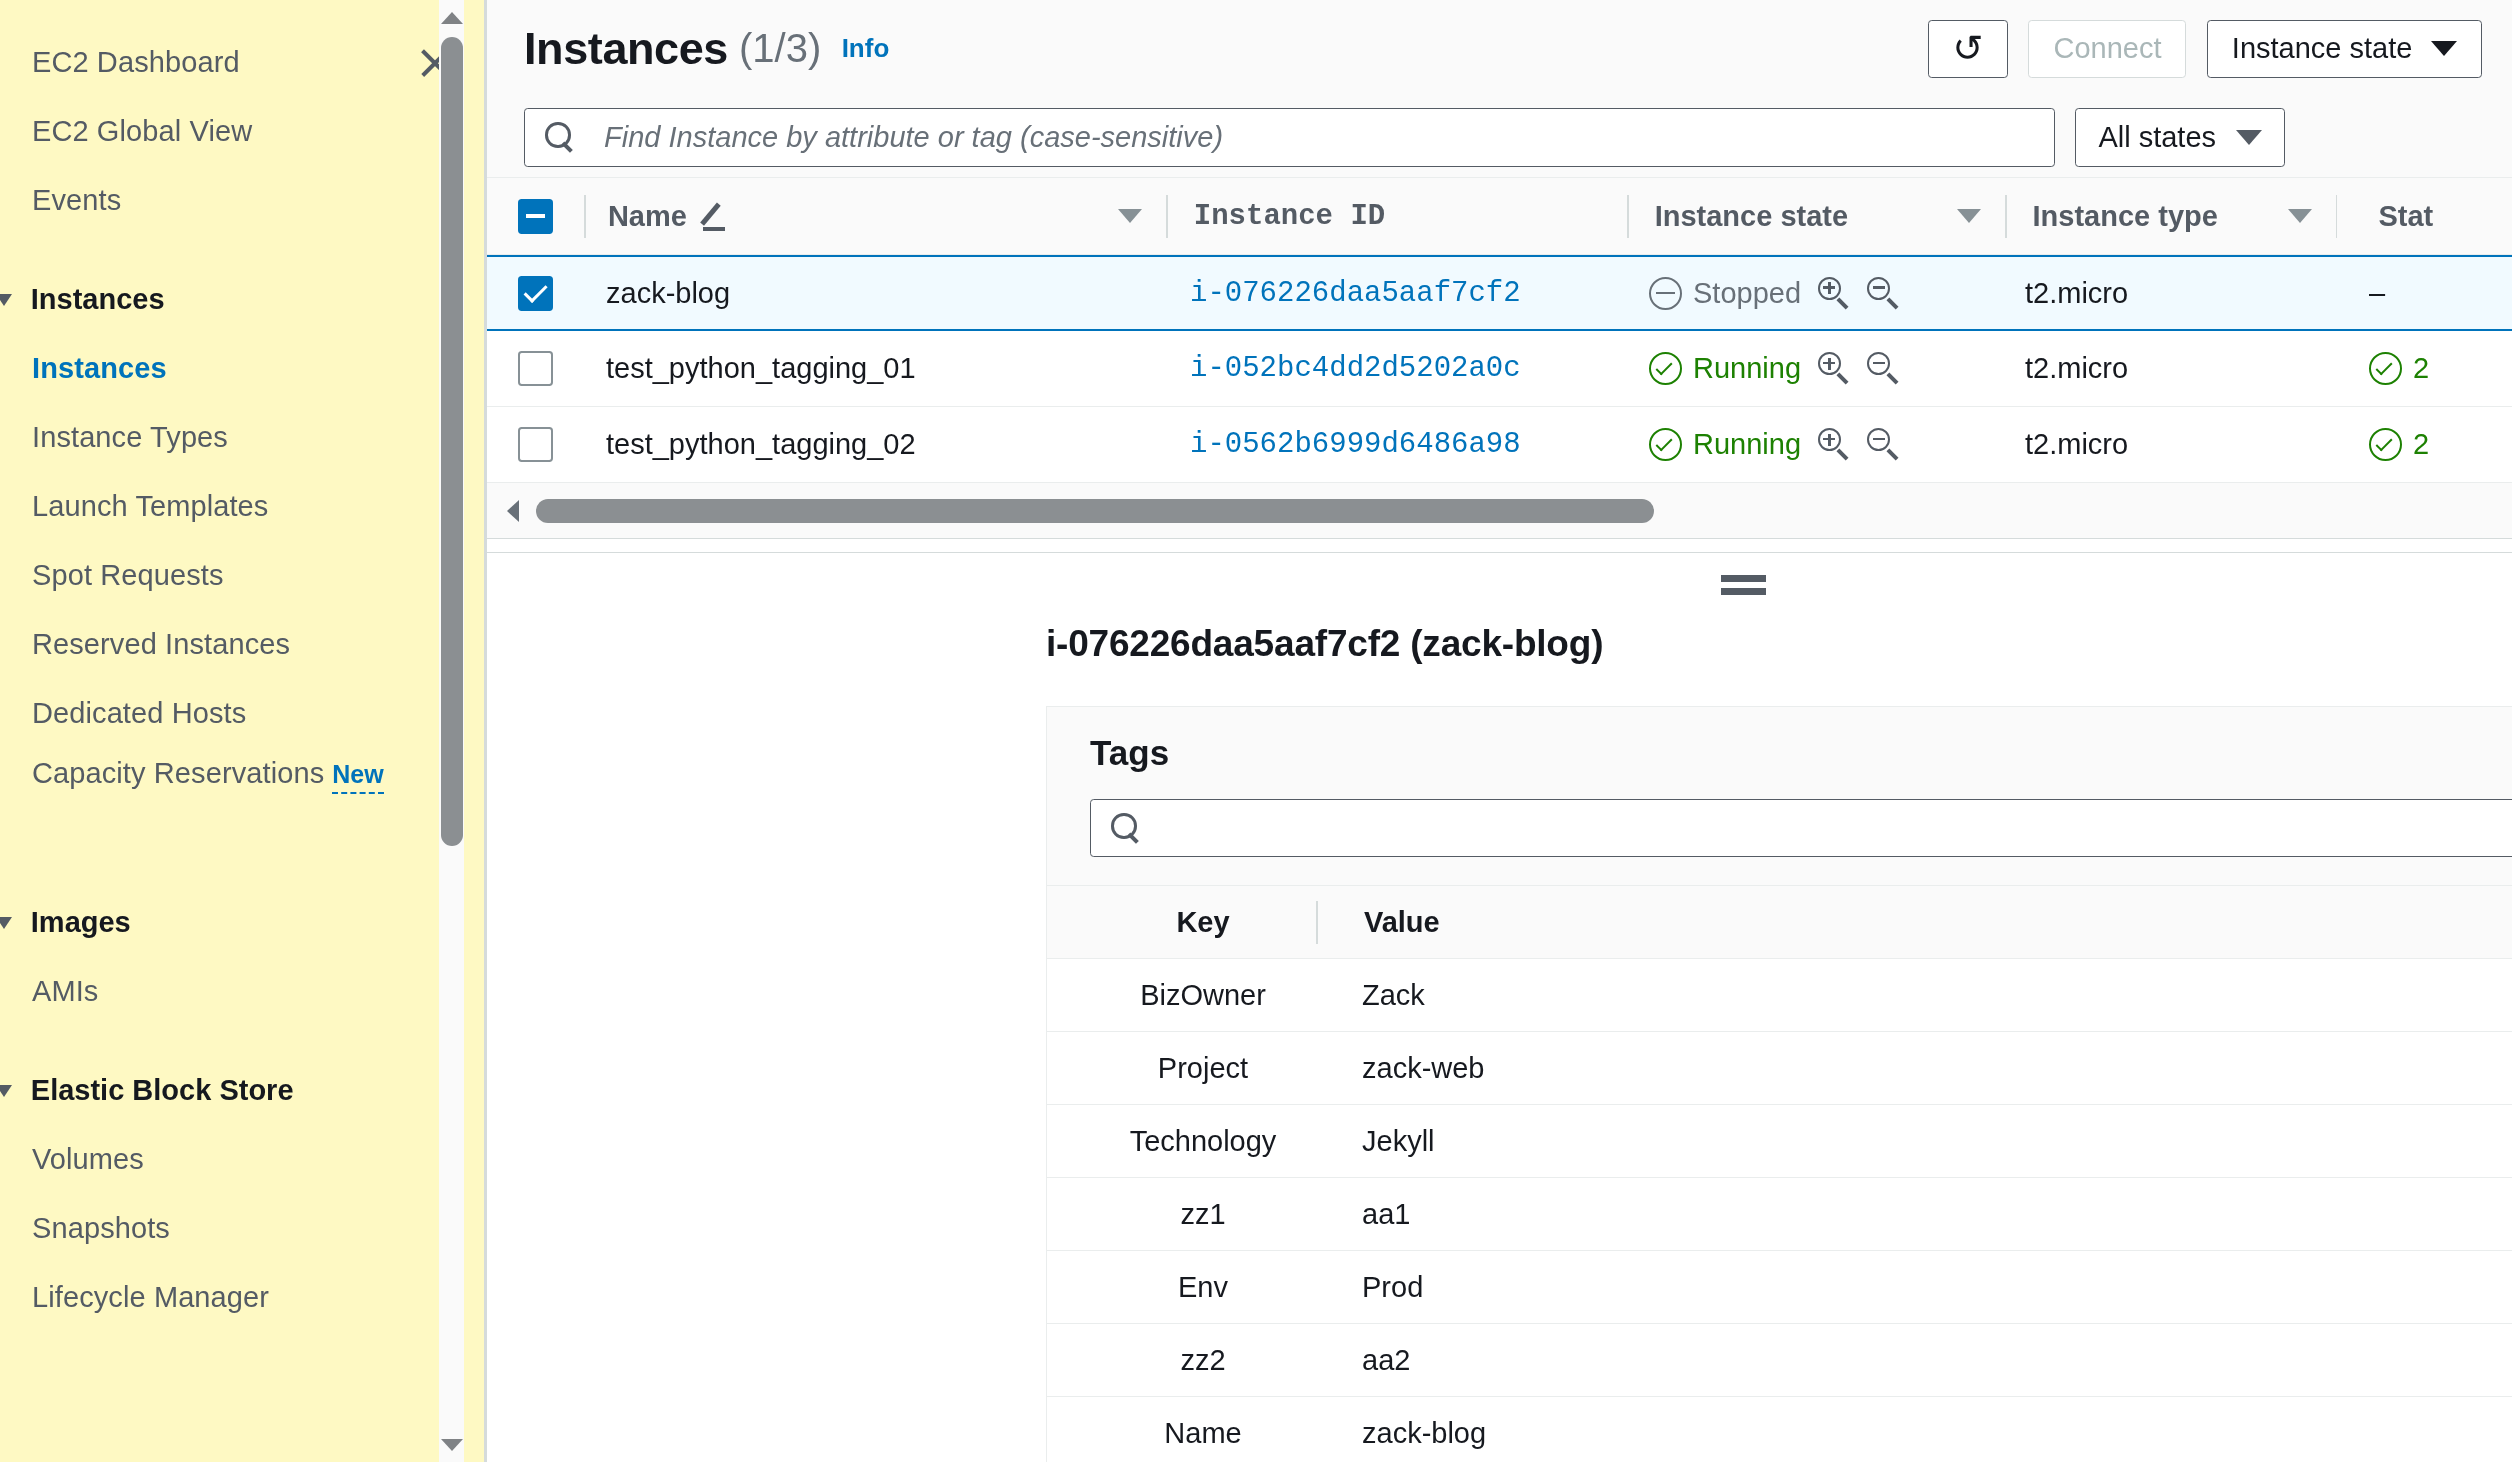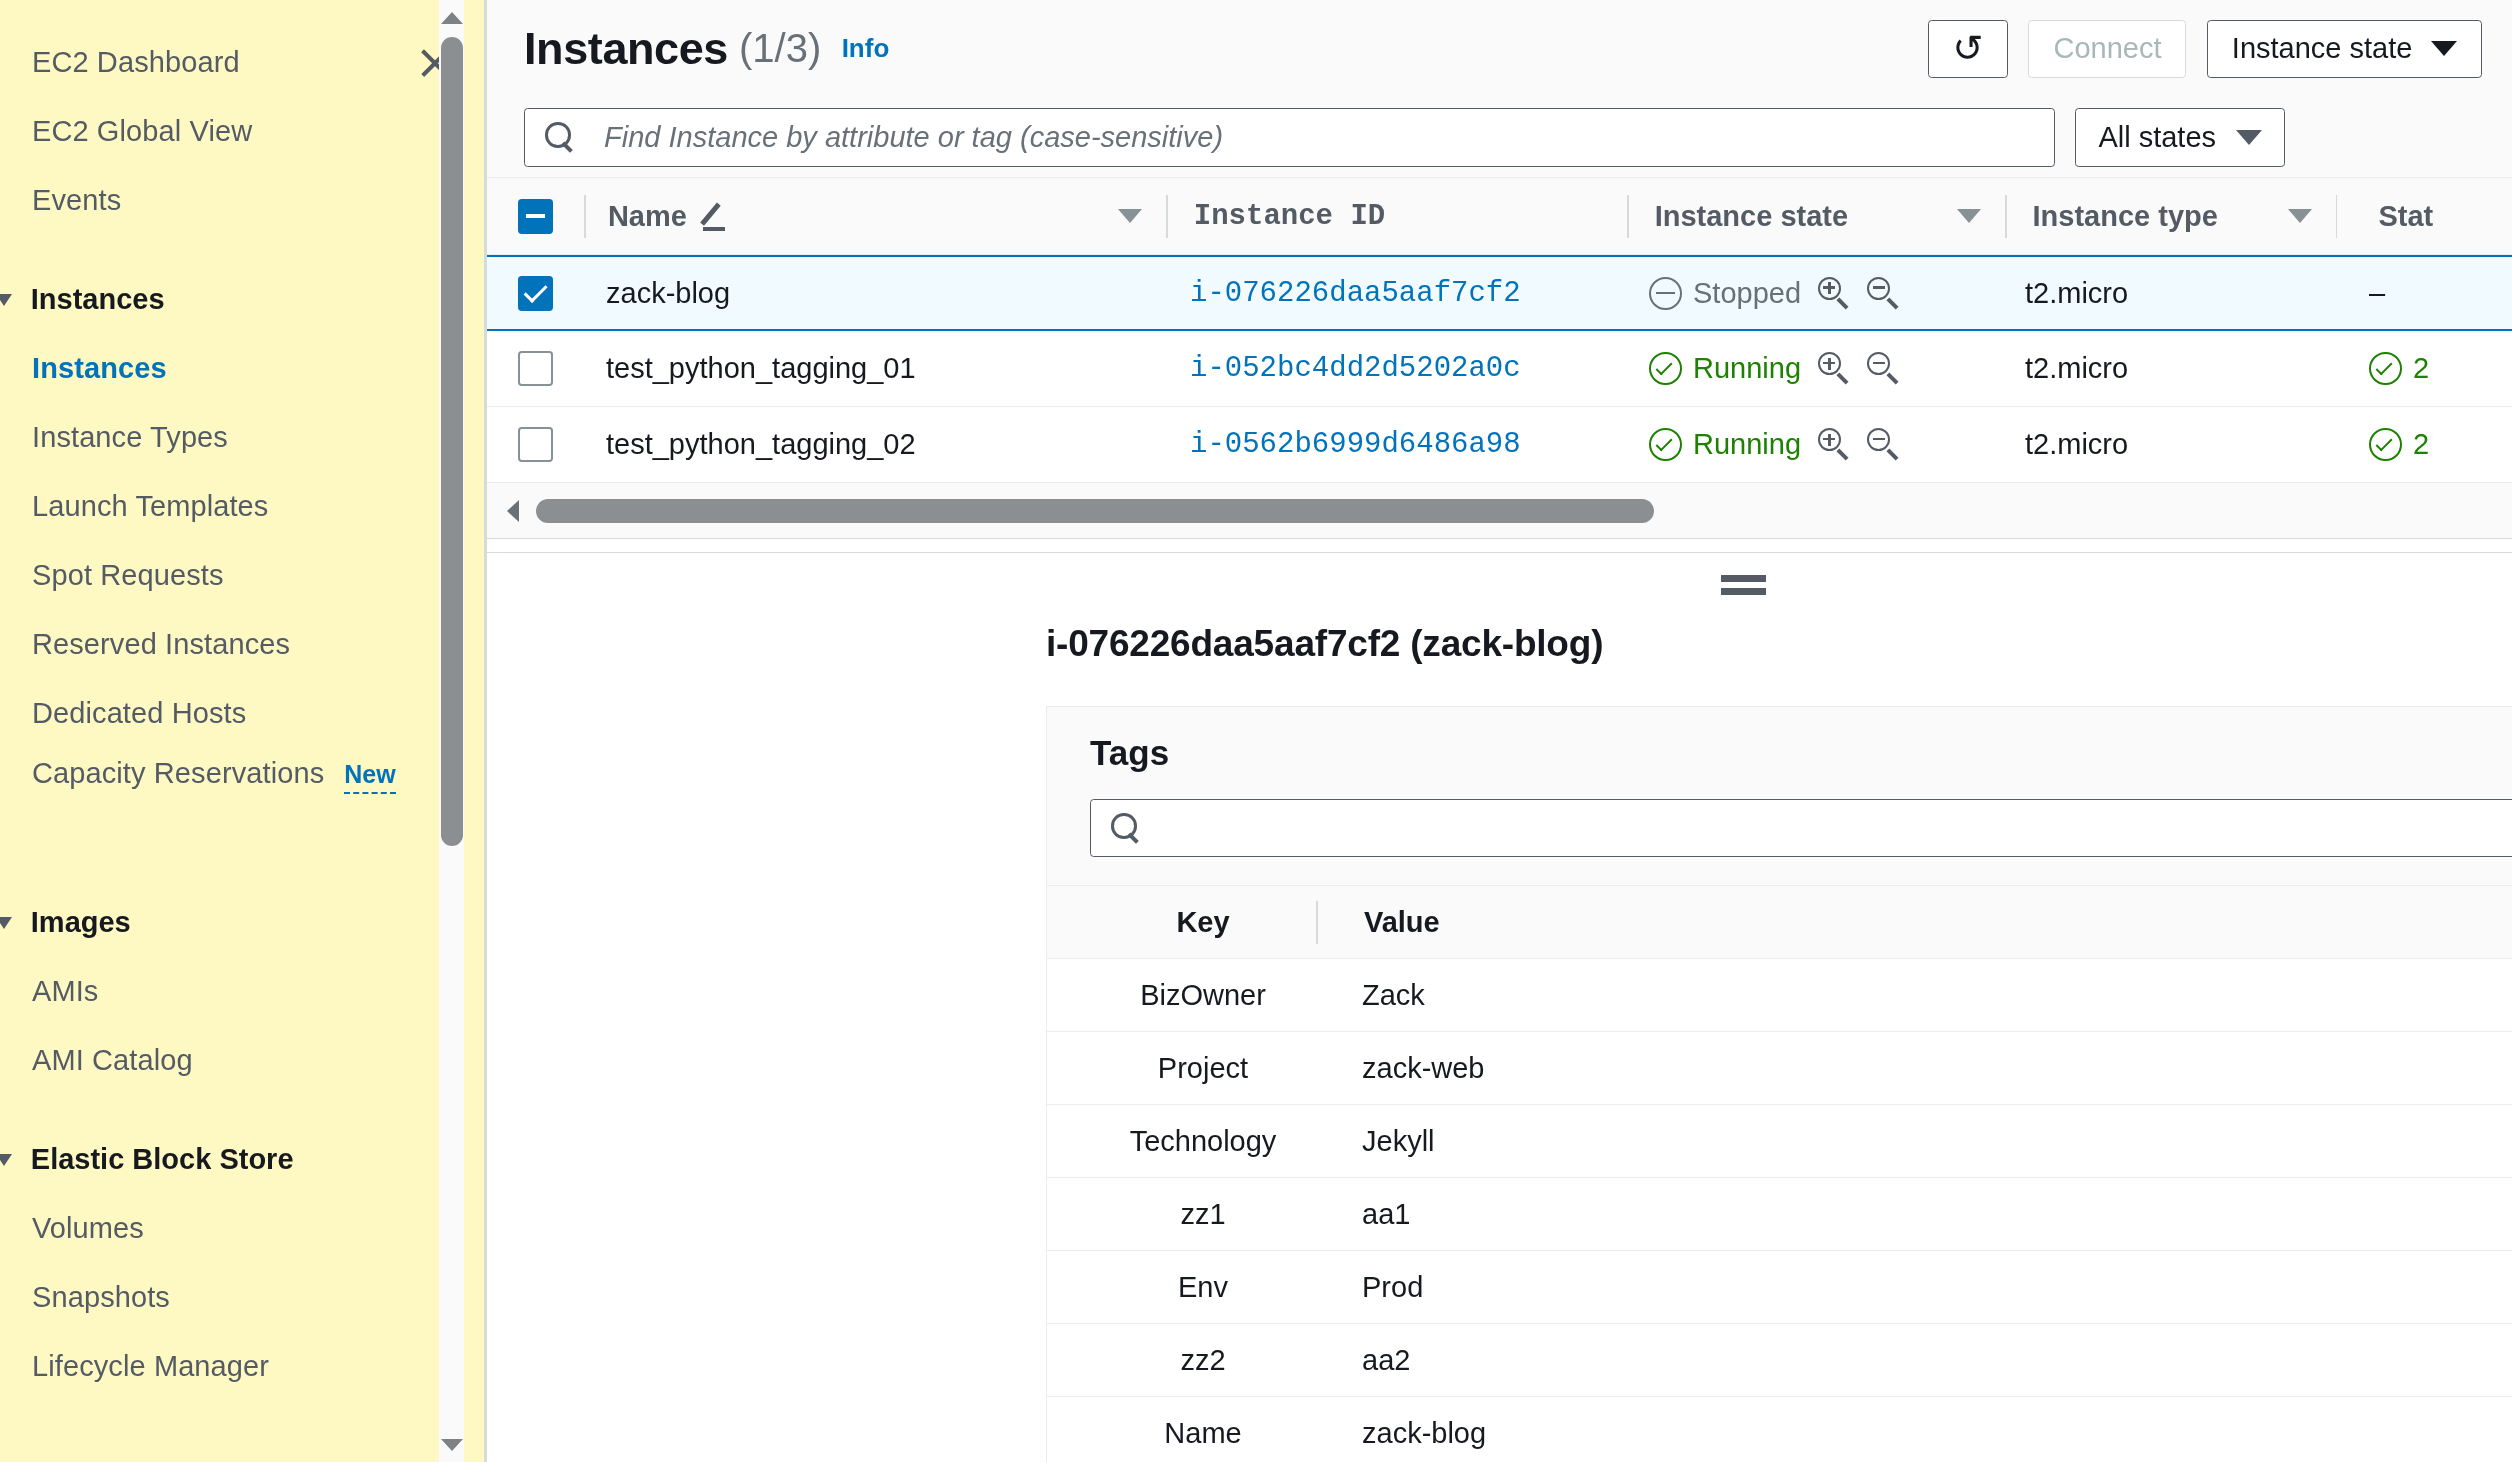--- a/index.html
+++ b/index.html
@@ -72,21 +72,21 @@
     transform-origin: center;
   }
   .close-x::before { transform: translate(-50%,-50%) rotate(45deg); }
   .close-x::after  { transform: translate(-50%,-50%) rotate(-45deg); }
 
   .nav-two-line { height: 110px; align-items: flex-start; padding-top: 7.4px; }
   .nav-two-line .nav-link { display: inline; }
   .badge-new {
     font-size: 25px; color: #0073bb; font-weight: 700;
     border-bottom: 2.8px dashed #0073bb;
-    margin-left: 20px;
+    margin-left: 8px;
     padding-bottom: 2.8px;
     display: inline-block;
     vertical-align: baseline;
   }
 
   
   #sb-scroll {
     position: absolute; top: 0; right: 23px;
     width: 25px; height: 1463px;
     background: #fafafa;
@@ -470,23 +470,20 @@
     </div>
 
     <div class="nav-header">
       <span class="caret">
           <span class="caret-glyph"></span>
         </span>
       <span class="nav-header-label">Images</span>
     </div>
     <div class="nav-row">
       <span class="nav-link">AMIs</span>
-    </div>
-    <div class="nav-row">
-      <span class="nav-link">AMI Catalog</span>
     </div>
 
     <div class="nav-header">
       <span class="caret">
           <span class="caret-glyph"></span>
         </span>
       <span class="nav-header-label">Elastic Block Store</span>
     </div>
     <div class="nav-row">
       <span class="nav-link">Volumes</span>

